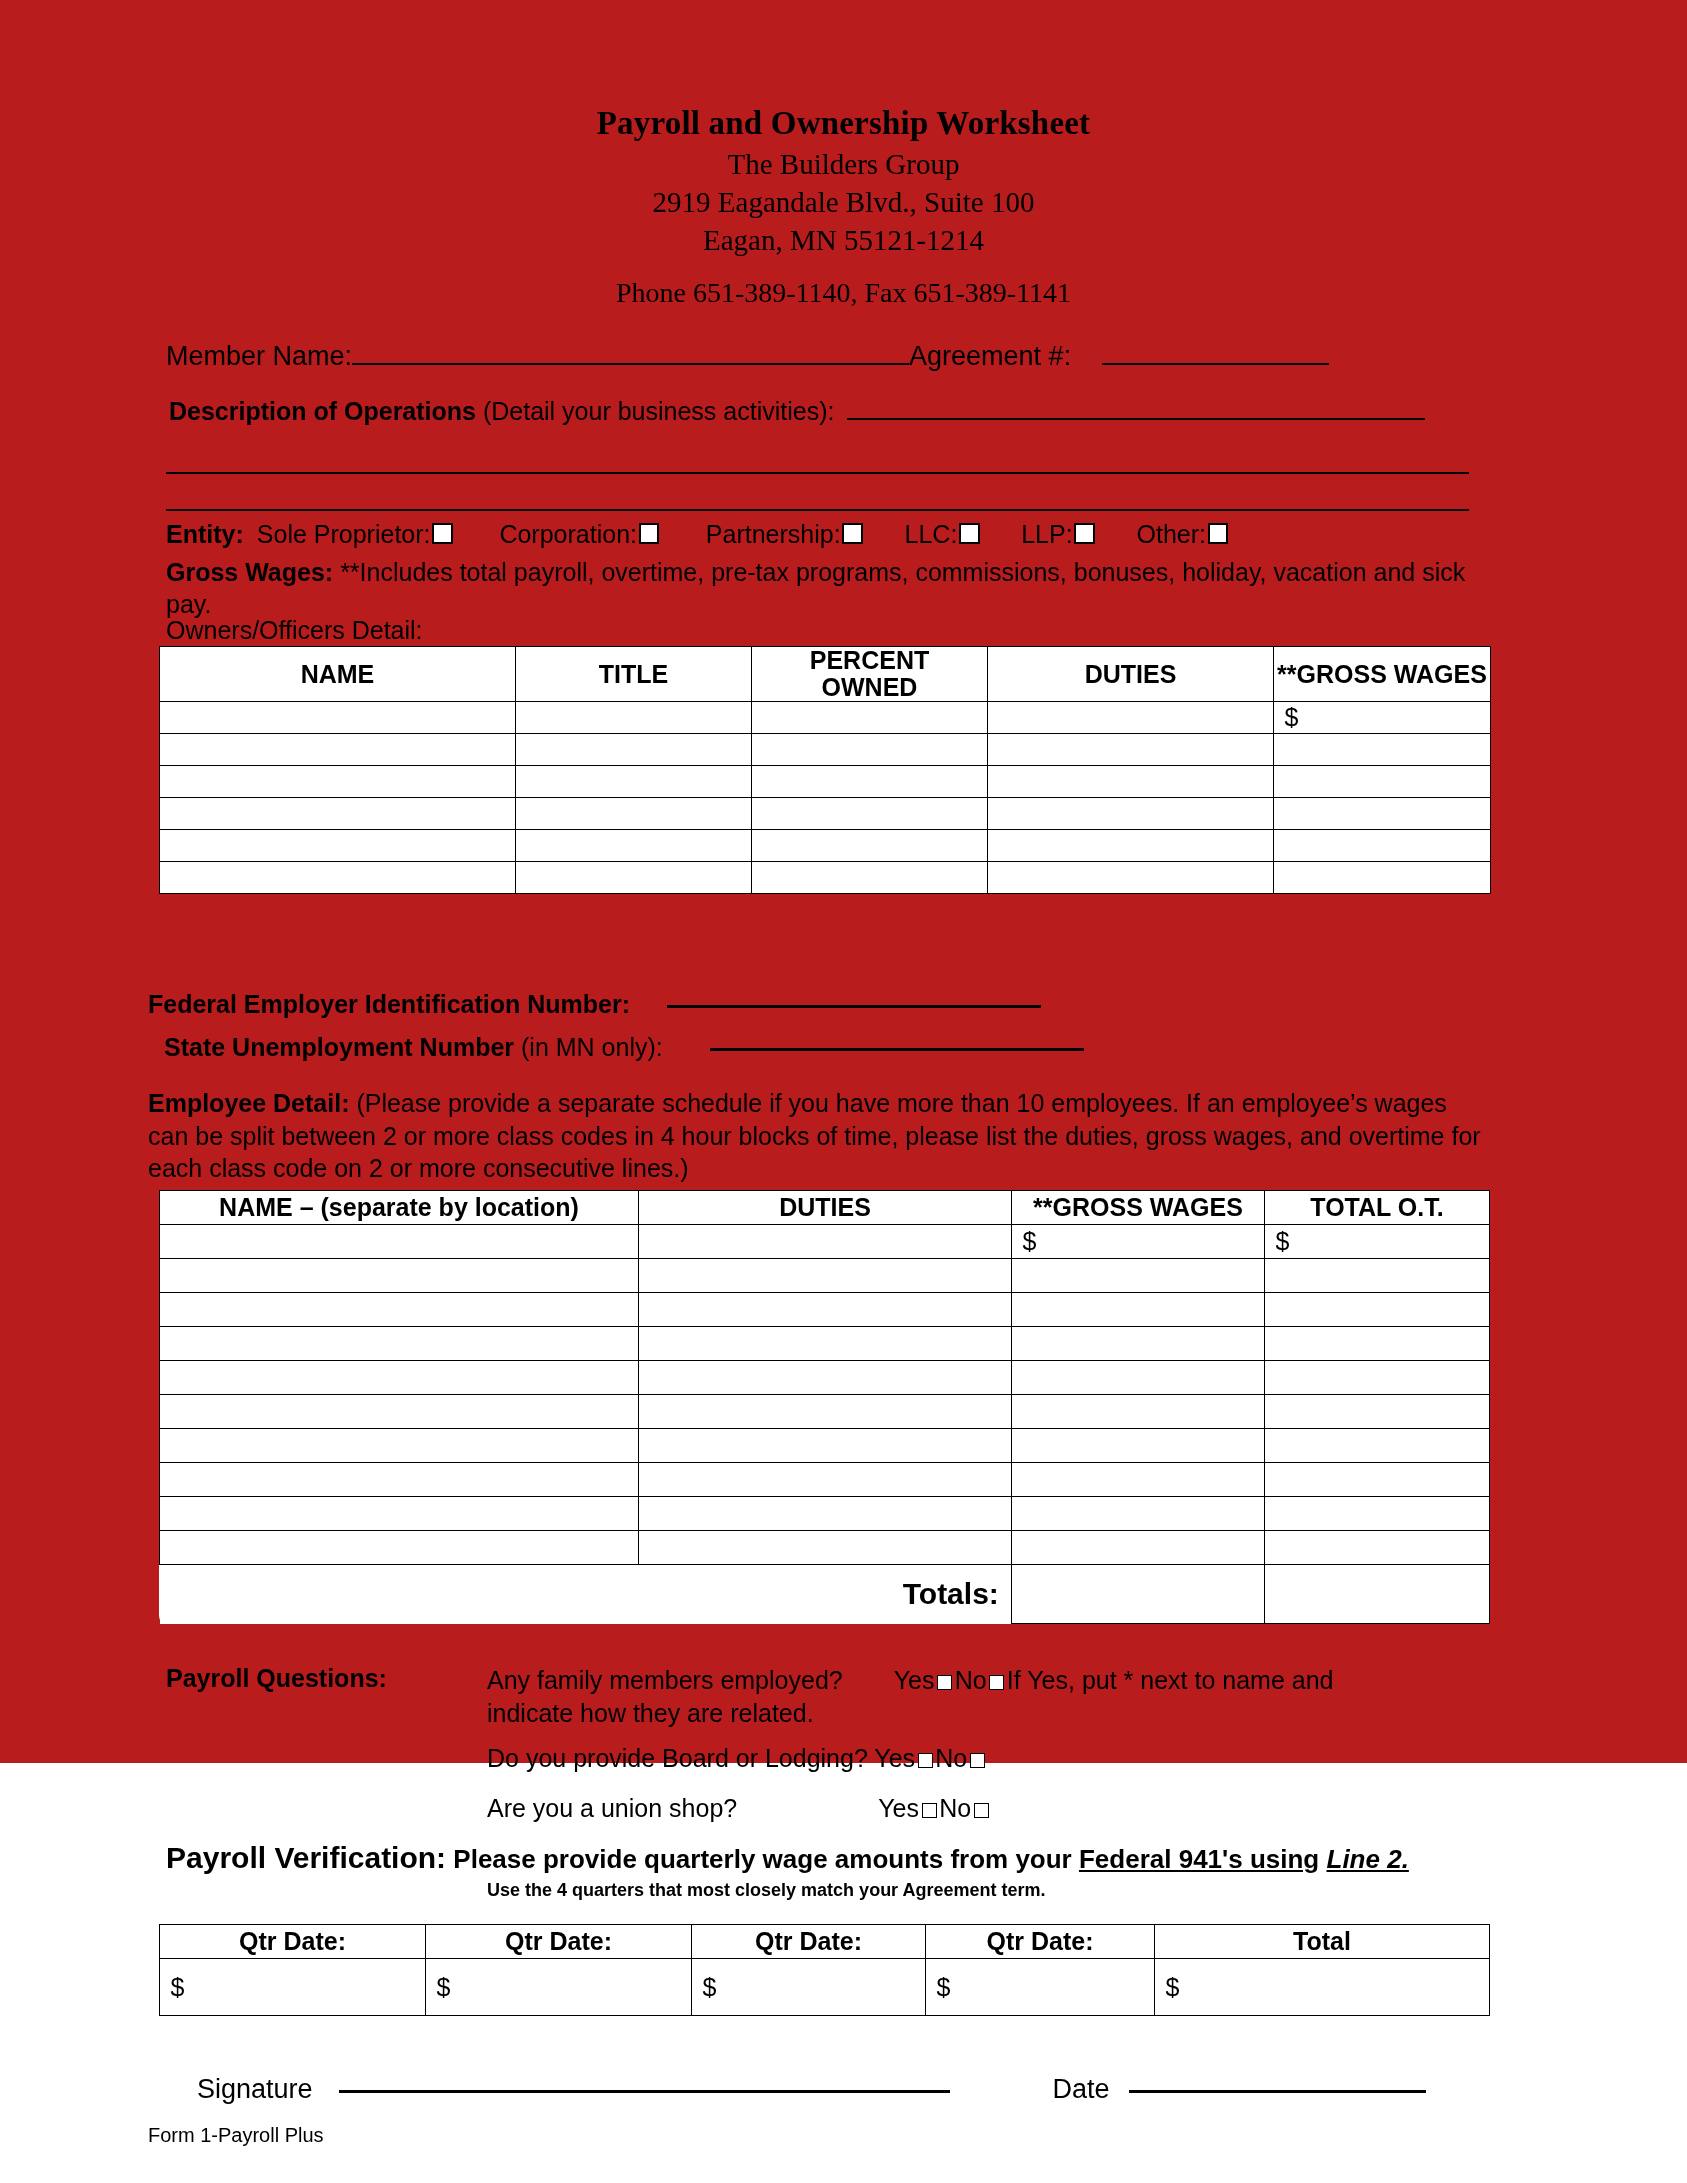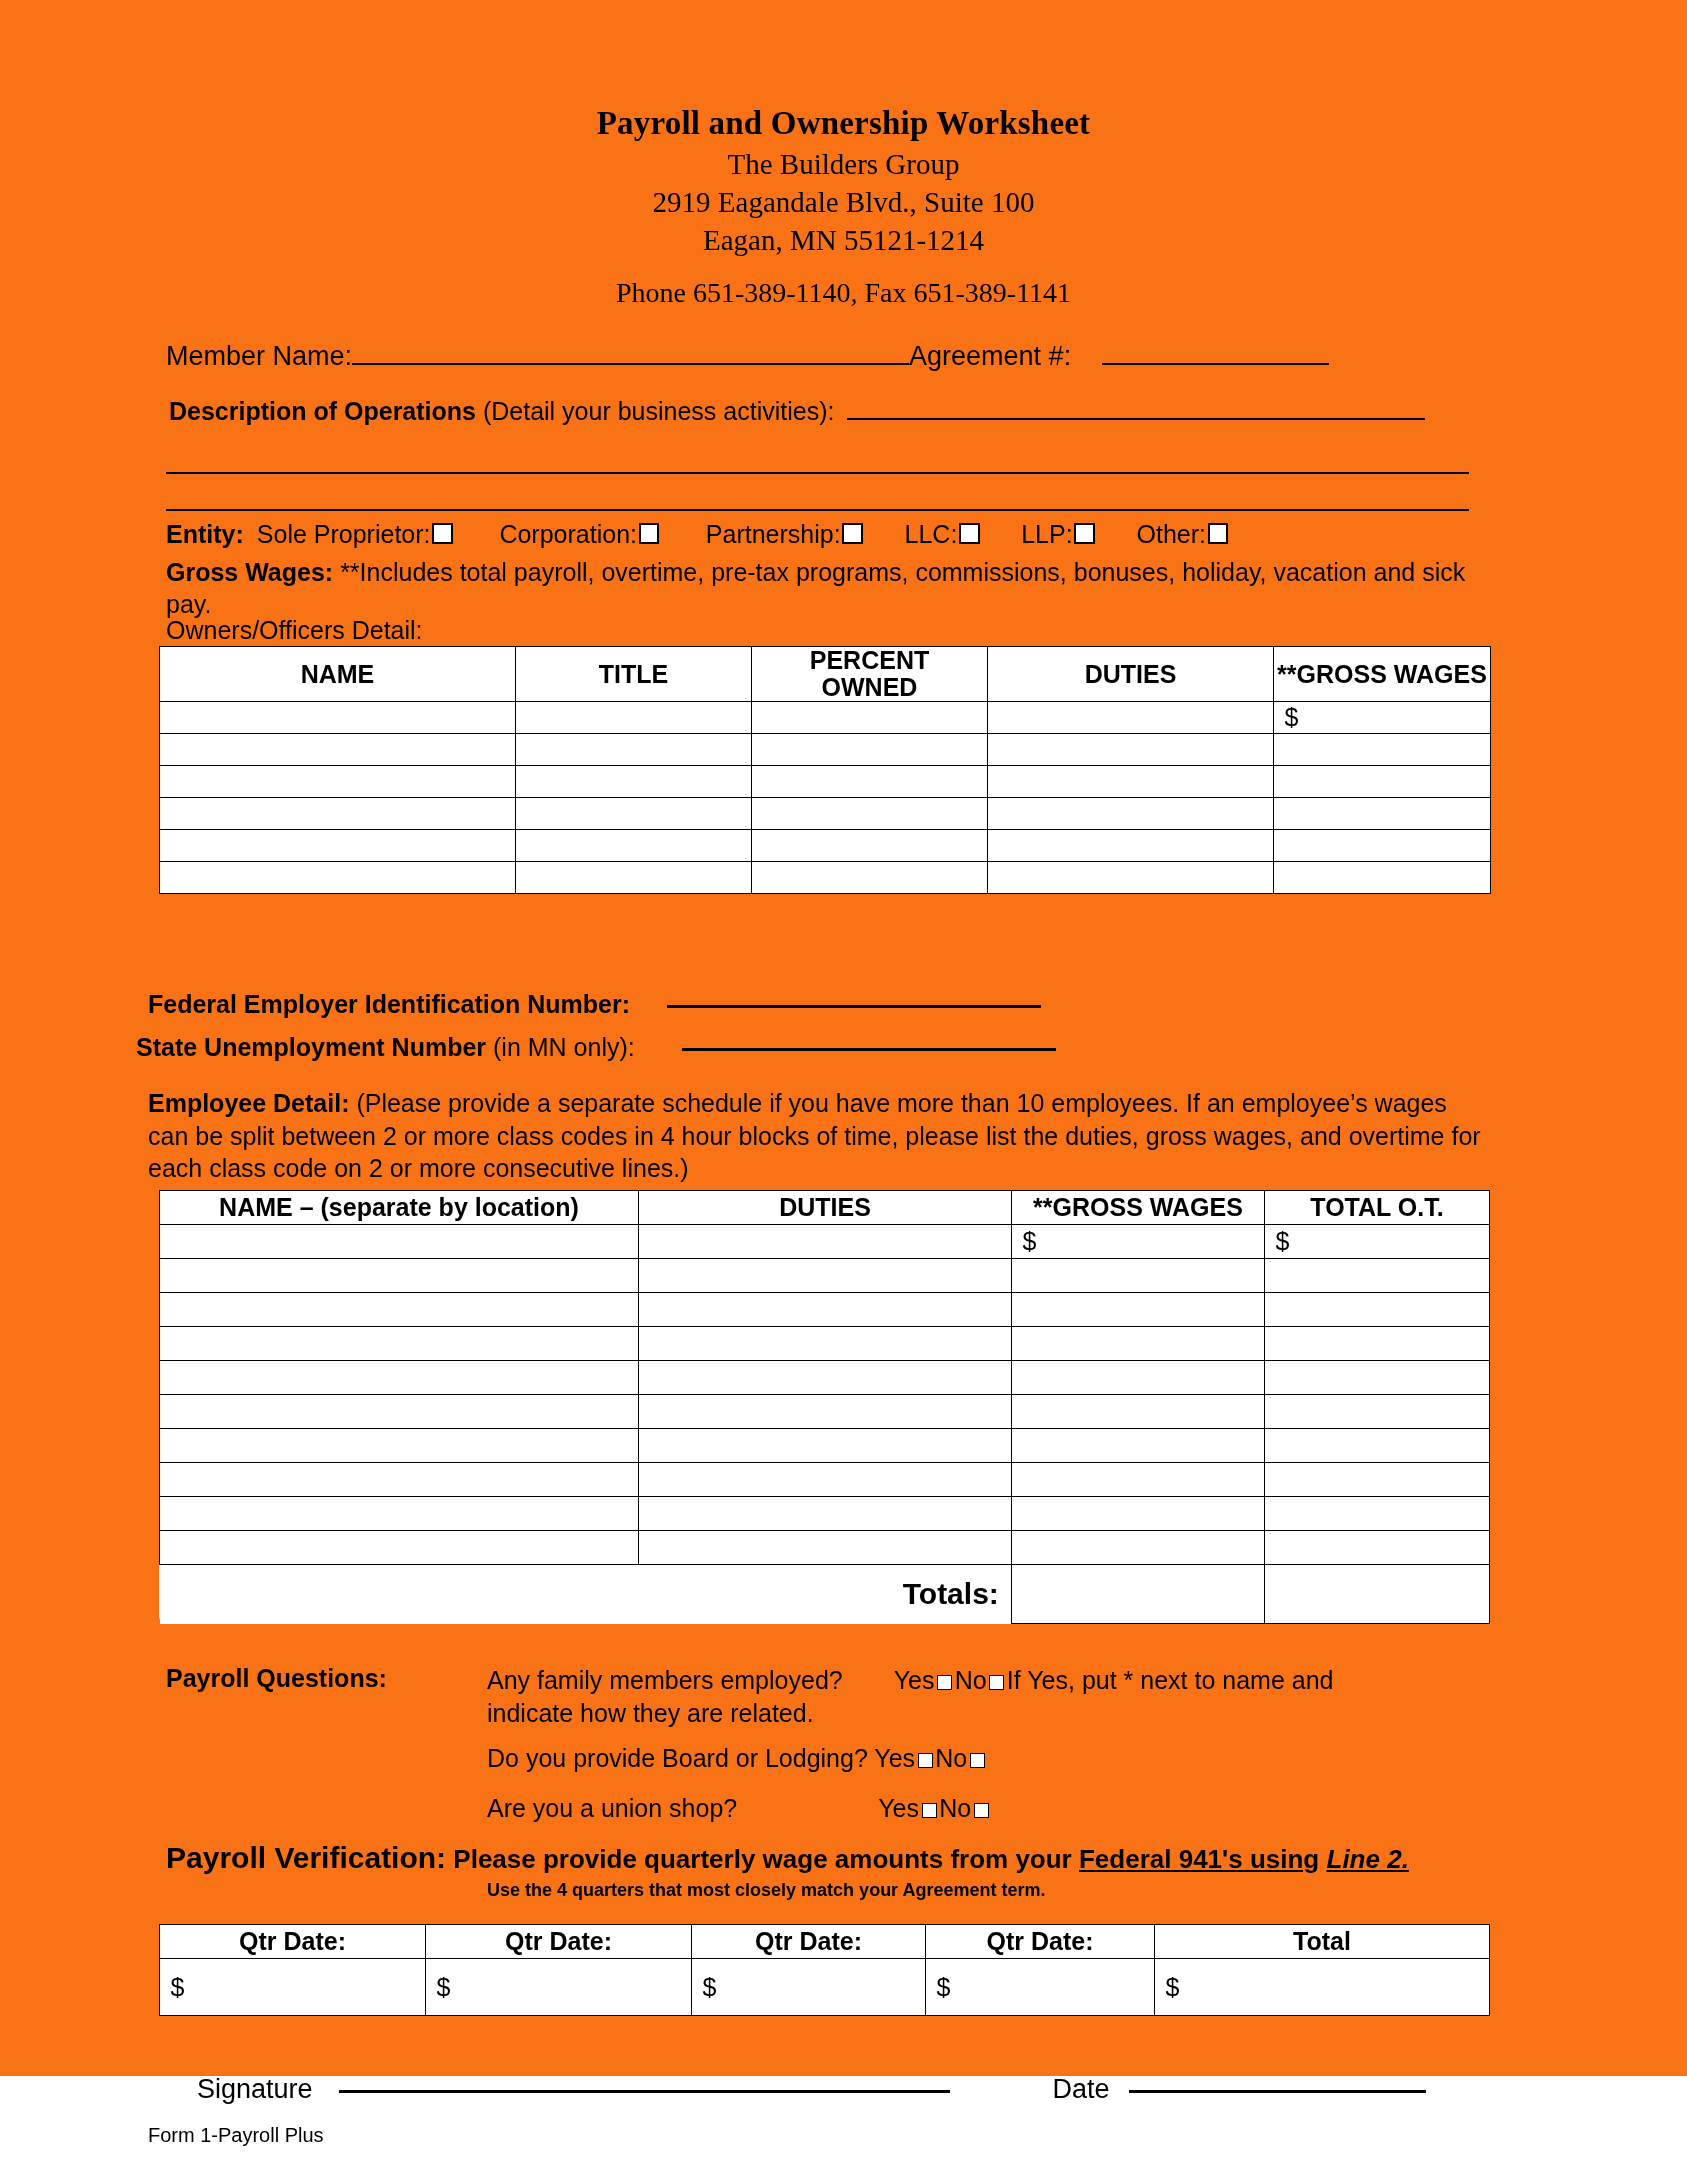--- a/index.html
+++ b/index.html
@@ -11,22 +11,22 @@
     width: 1687px;
     height: 2184px;
     font-family: "Liberation Sans", sans-serif;
     color: #000000;
     position: relative;
     overflow: hidden;
   }
   .page {
     position: relative;
     width: 1687px;
-    height: 2076px;
-    background: #f97316;
+    height: 1763px;
+    background: #b91c1c;
     box-sizing: border-box;
   }
 
   
   .hdr {
     text-align: center;
     font-family: "Liberation Serif", serif;
   }
   .hdr-title {
     font-size: 33px;
@@ -200,21 +200,21 @@
   
   .fein-row {
     position: absolute;
     left: 148px;
     top: 990px;
     font-size: 25px;
     white-space: nowrap;
   }
   .suta-row {
     position: absolute;
-    left: 136px;
+    left: 164px;
     top: 1033px;
     font-size: 25px;
     white-space: nowrap;
   }
   .fein-rule {
     display: inline-block;
     width: 374px;
     border-bottom: 3.5px solid #000;
     margin-left: 37px;
     vertical-align: 5.2px;

